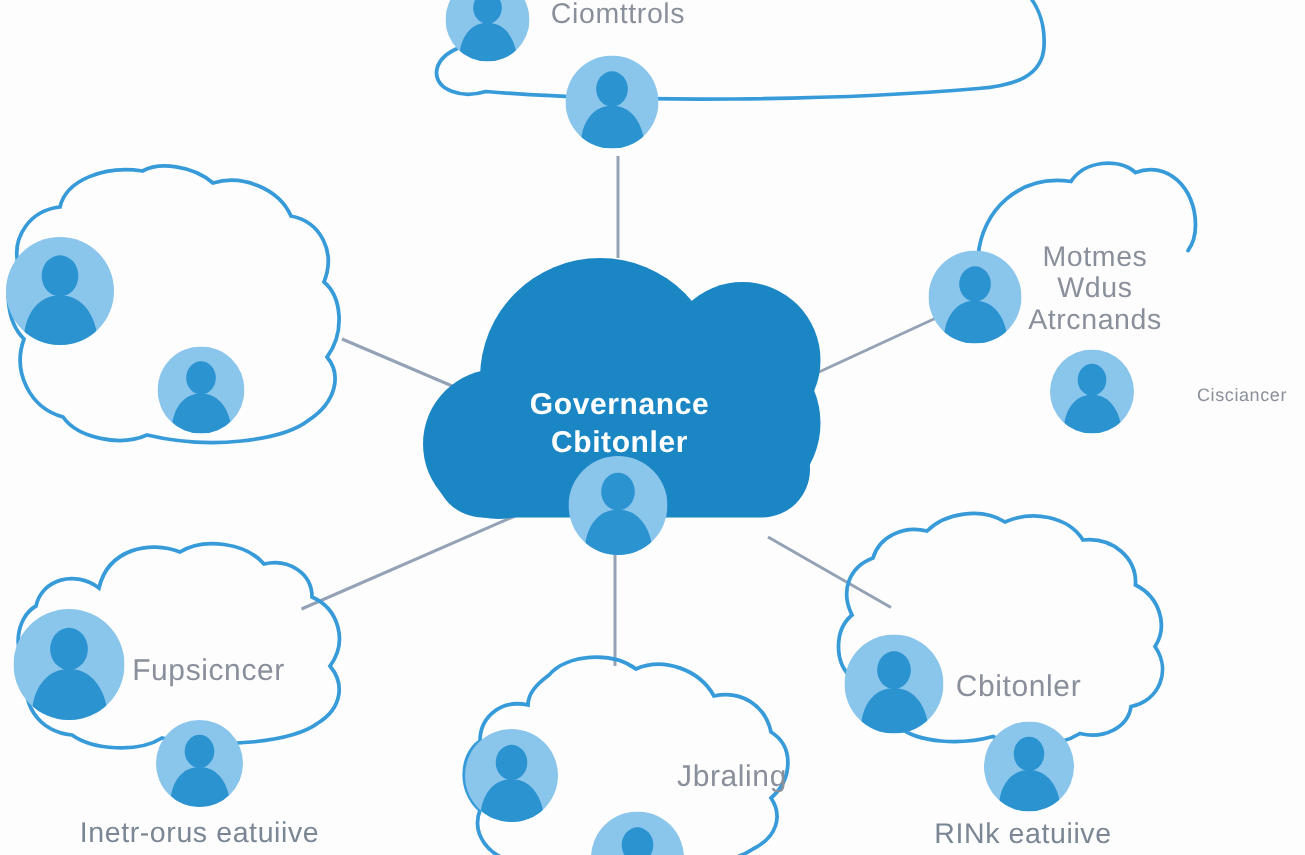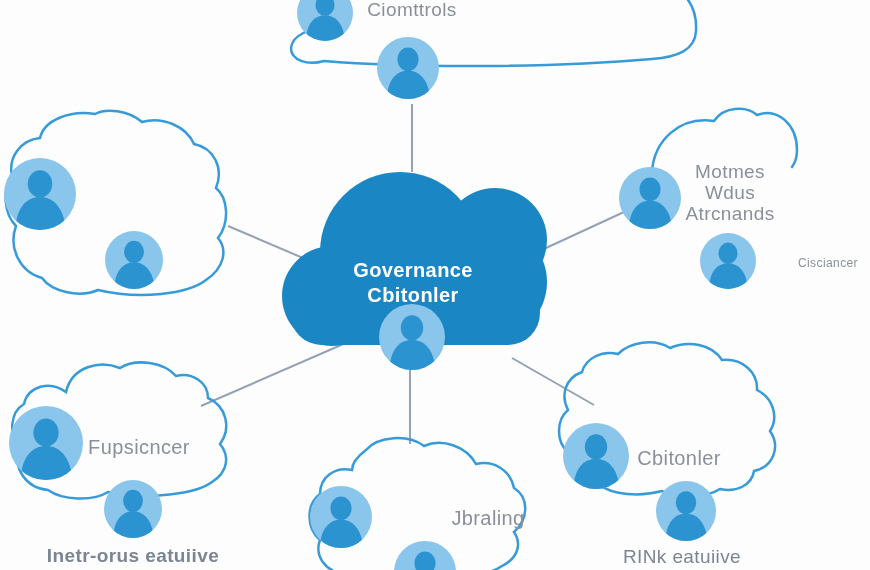--- a/index.html
+++ b/index.html
@@ -130,21 +130,21 @@
   </div>
 
   <div class="lbl" style="left:440px;top:507px;font-size:20px;margin-left:48px;">
     <span class="line">Jbraling</span>
   </div>
 
   <div class="lbl" style="left:679px;top:447px;font-size:20px;">
     <span class="line">Cbitonler</span>
   </div>
 
-  <div class="lbl caption" style="left:133px;top:545px;font-weight:bold;">
+  <div class="lbl caption" style="left:133px;top:545px;">
     <span class="line">Inetr-orus eatuiive</span>
   </div>
 
   <div class="lbl caption" style="left:682px;top:546px;">
     <span class="line">RINk eatuiive</span>
   </div>
 
 </div>
 
 </body></html>

